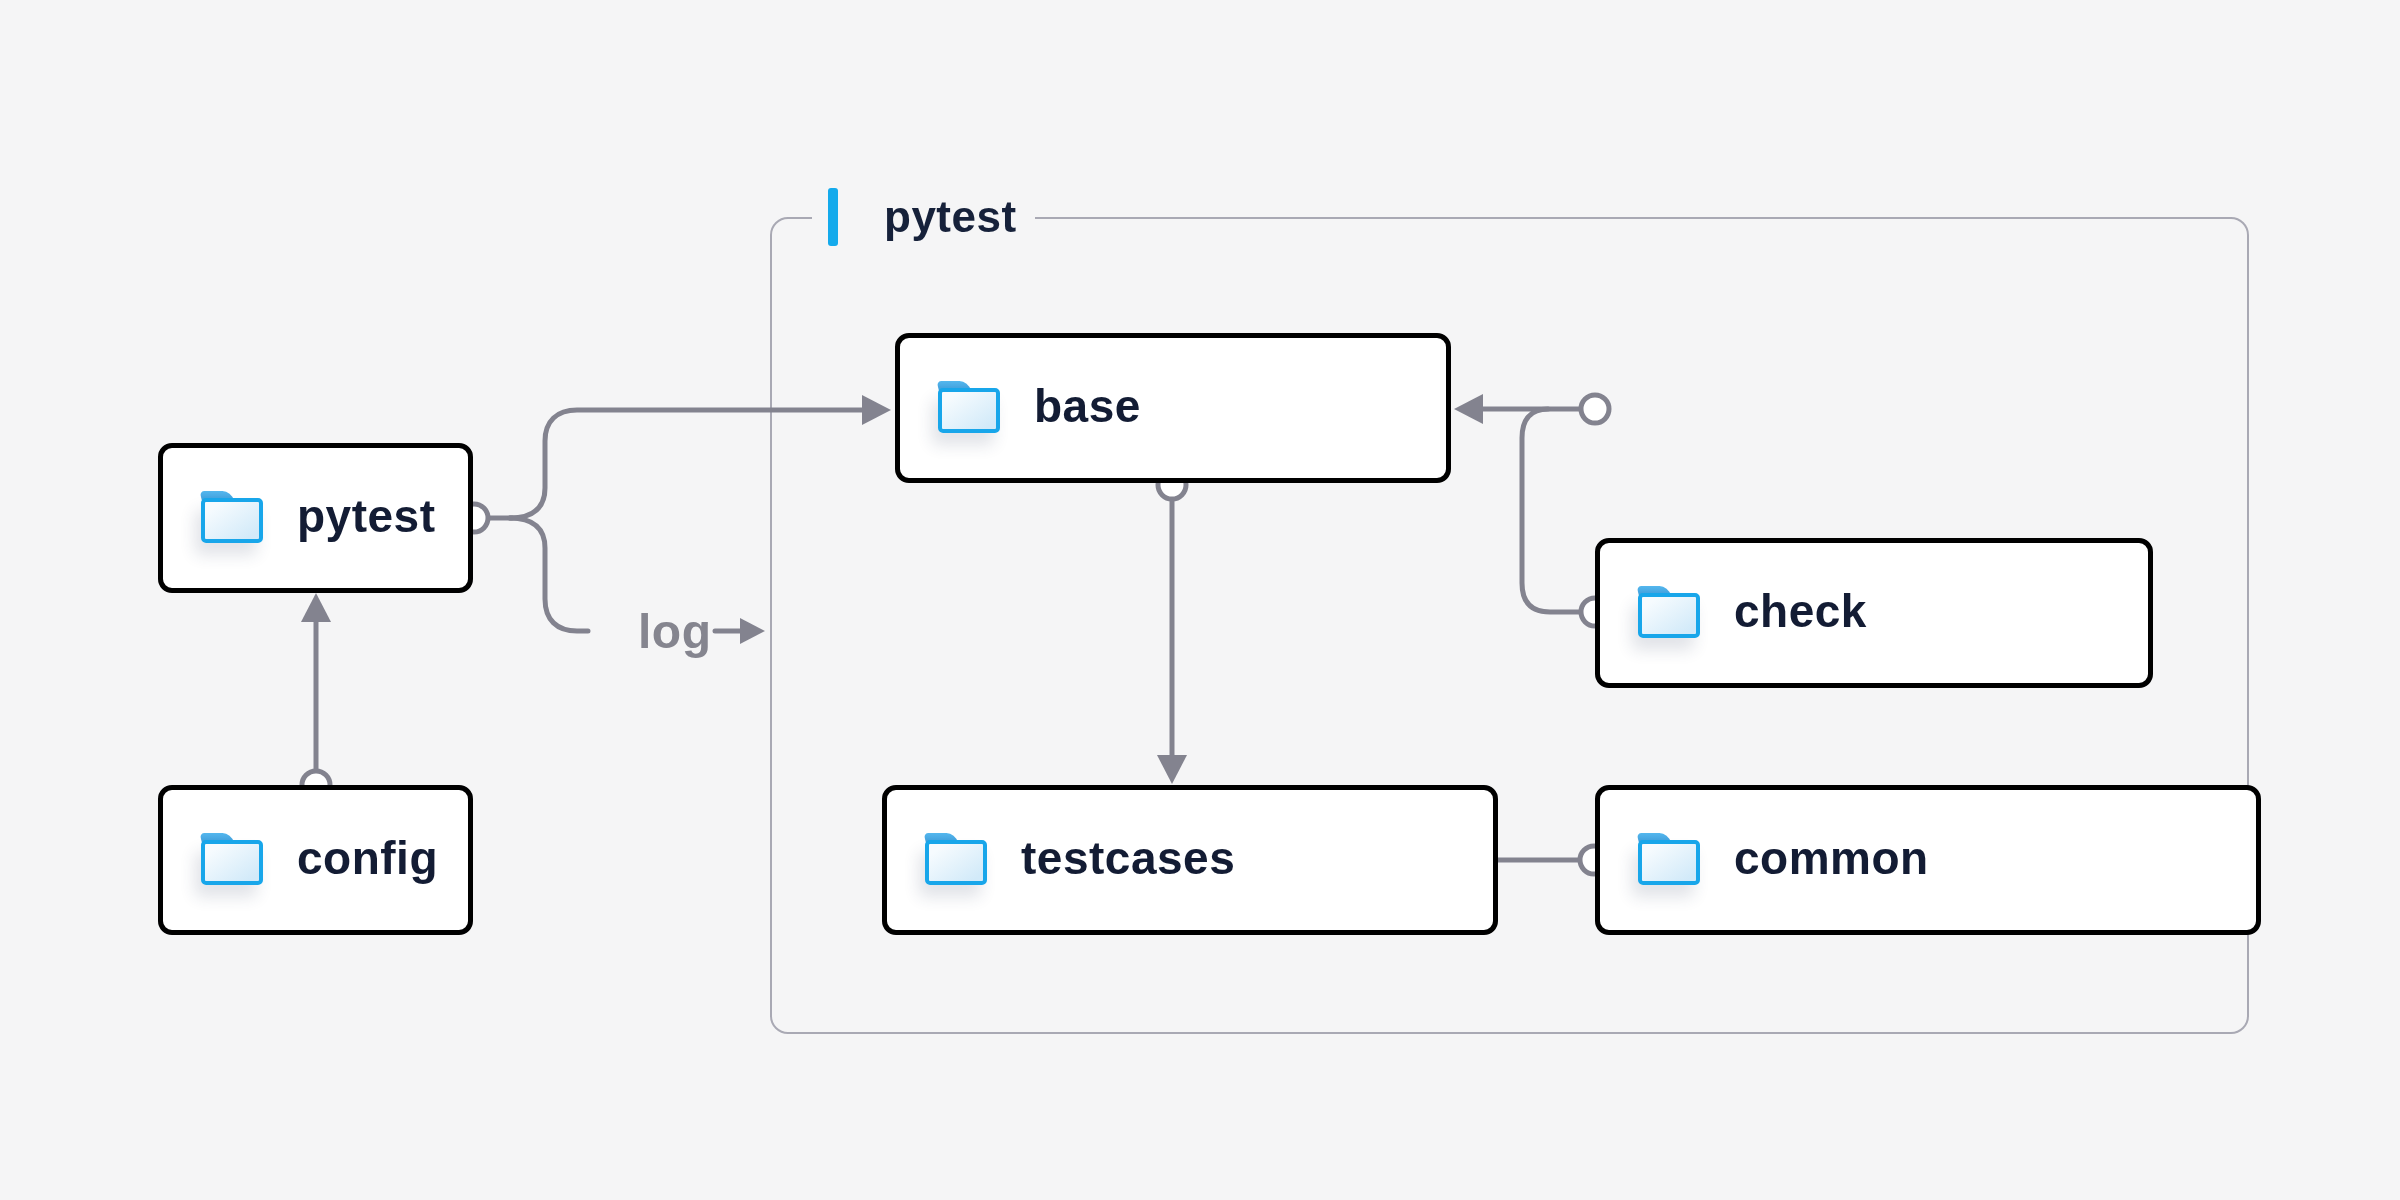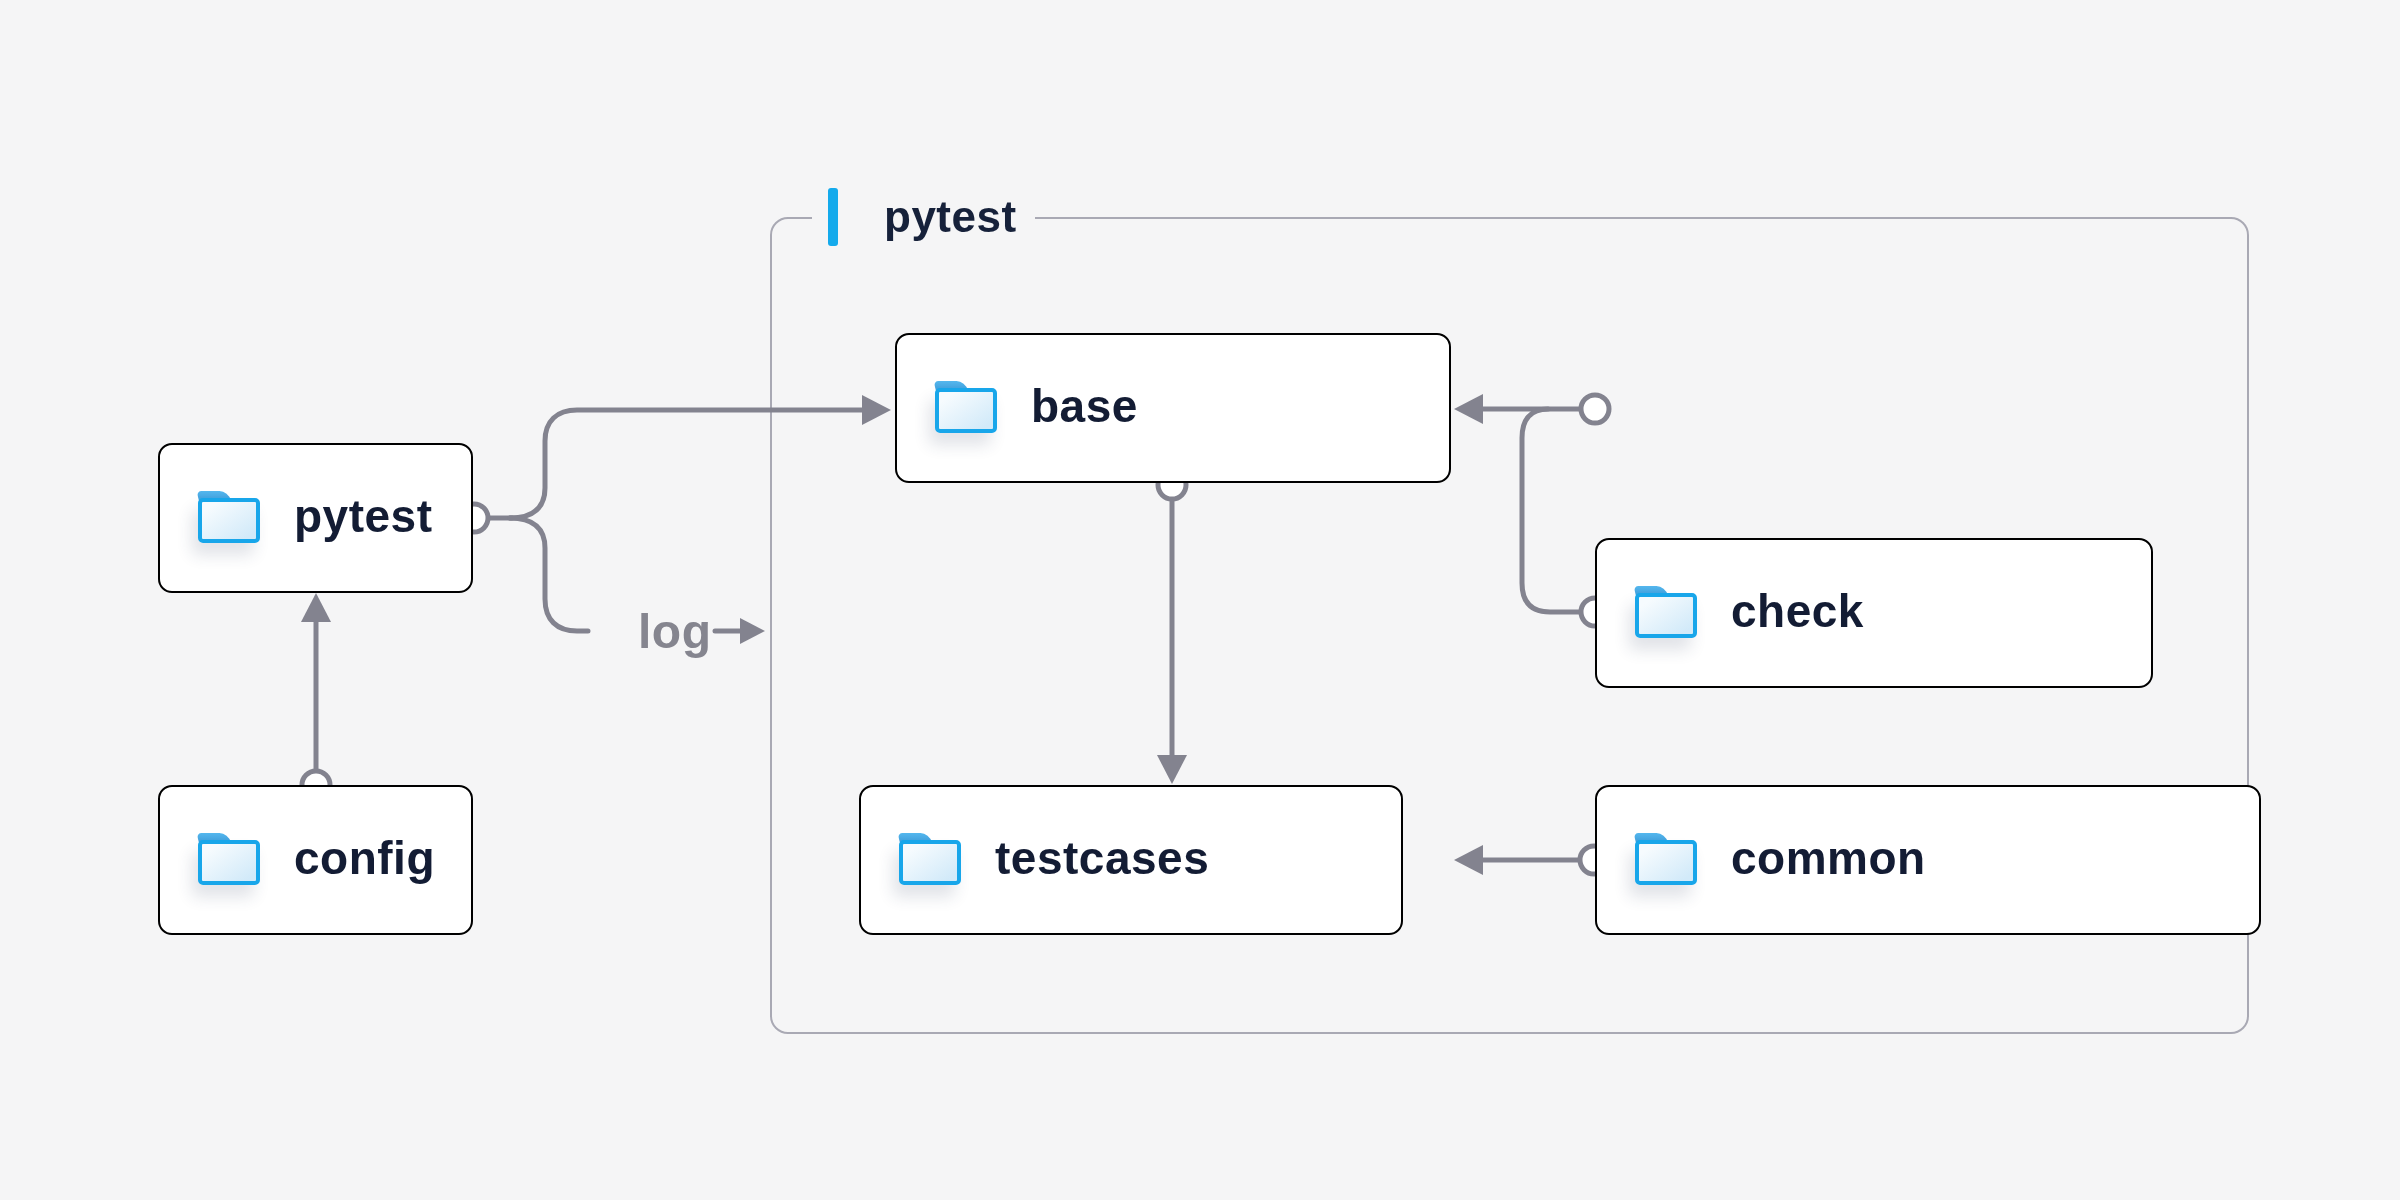--- a/index.html
+++ b/index.html
@@ -33,21 +33,21 @@
     margin-right:22px;
   }
   .group-label-text{
     font-size:44px;font-weight:700;color:#16213a;letter-spacing:.5px;margin-left:24px;
   }
 
   
   .node{
     position:absolute;
     background:#ffffff;
-    border:2px solid #000000;
+    border:5px solid #000000;
     border-radius:14px;
     display:flex;align-items:center;
     padding-left:38px;
     box-sizing:border-box;
     gap:30px;
     z-index:3;
   }
   .node-label{
     font-size:46px;font-weight:700;color:#131c34;letter-spacing:.5px;
     line-height:1;
@@ -157,21 +157,21 @@
   </div>
 
   <div class="node" style="left:895px;top:333px;width:556px;height:150px;">
     <span class="folder">
         <span class="tab"></span>
         <span class="body"></span>
       </span>
     <span class="node-label">base</span>
   </div>
 
-  <div class="node" style="left:859px;top:785px;width:544px;height:150px;align-items:center;">
+  <div class="node" style="left:882px;top:785px;width:616px;height:150px;align-items:center;">
     <span class="folder">
         <span class="tab"></span>
         <span class="body"></span>
       </span>
     <span class="node-label">testcases</span>
   </div>
 
 
   <div class="node" style="left:1595px;top:538px;width:558px;height:150px;">
     <span class="folder">

